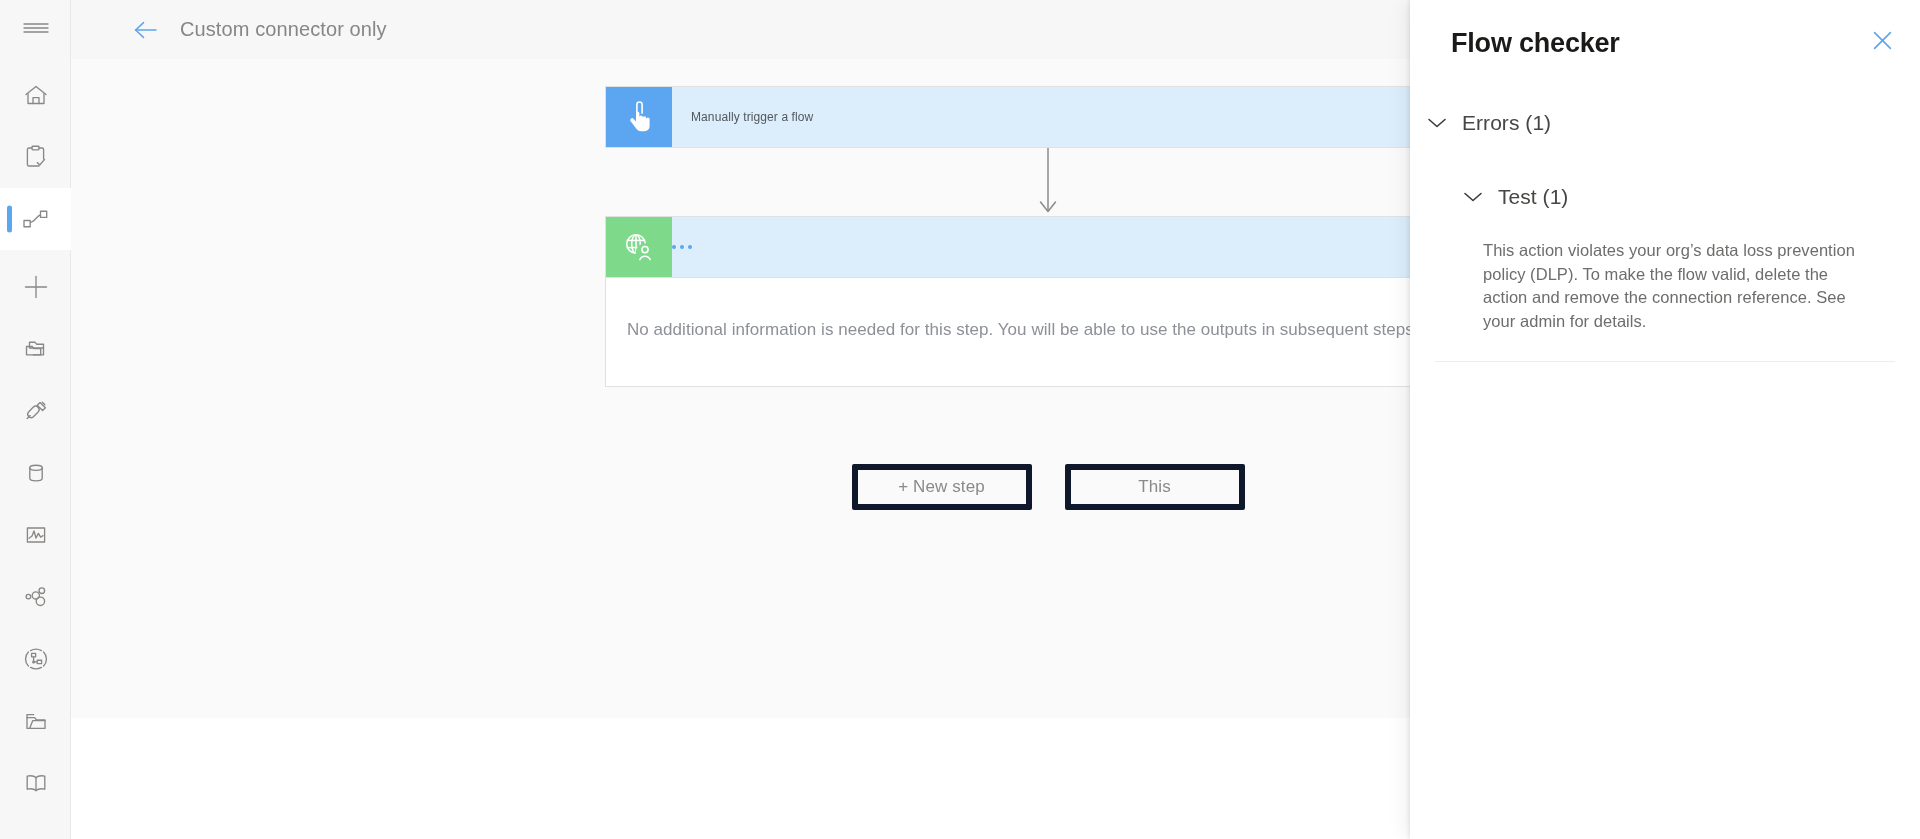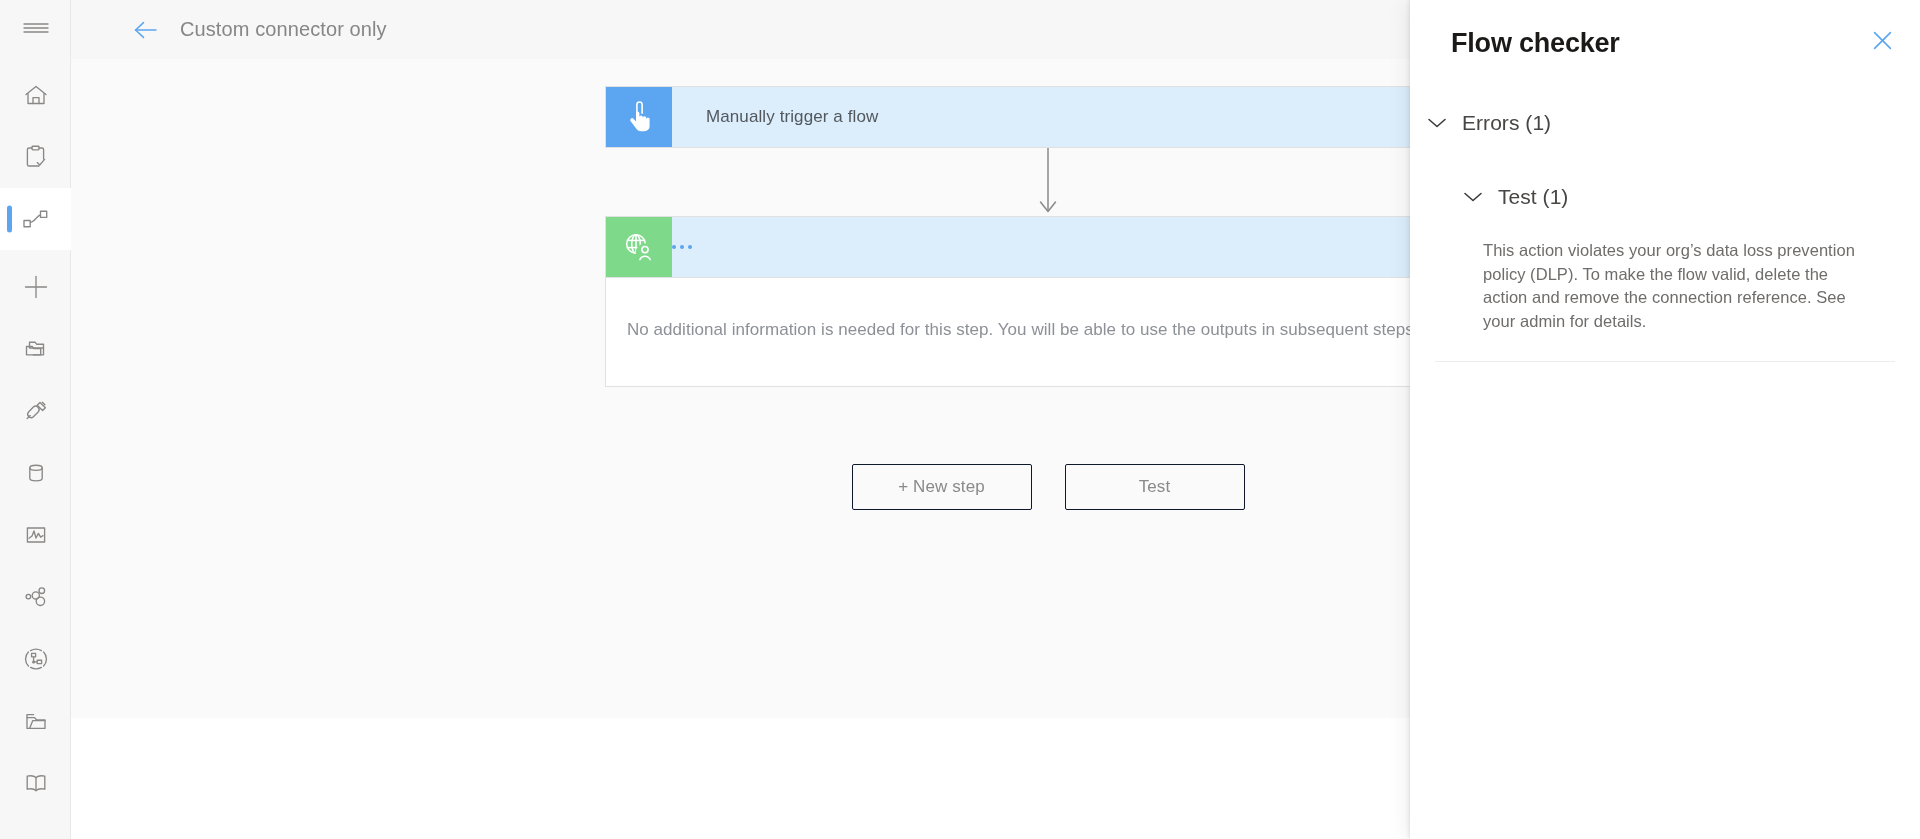--- a/index.html
+++ b/index.html
@@ -148,22 +148,22 @@
     justify-content: center;
   }
   .card-icon.blue { background: #5ca5f0; }
   .card-icon.green { background: #7ed98a; }
   .card-icon svg { display: block; }
 
   .card-label {
     flex: 1 1 auto;
     display: flex;
     align-items: center;
-    padding-left: 34px;
-    font-size: 17px;
+    padding-left: 19px;
+    font-size: 12px;
     color: #52585e;
     letter-spacing: .1px;
   }
 
   .card-ellipsis {
     flex: 0 0 auto;
     display: flex;
     align-items: center;
     gap: 4px;
     padding-right: 18px;
@@ -208,21 +208,21 @@
     top: 405px;
     width: 886px;
     display: flex;
     justify-content: center;
     gap: 33px;
   }
   .btn {
     width: 180px;
     height: 46px;
     background: #fafafa;
-    border: 1px solid #0f172a;
+    border: 6px solid #0f172a;
     border-radius: 2px;
     color: #8a8a8a;
     font-size: 17px;
     font-family: "Liberation Sans", sans-serif;
     letter-spacing: .1px;
     cursor: pointer;
     display: flex;
     align-items: center;
     justify-content: center;
   }
@@ -570,21 +570,21 @@
             </span>
           </div>
         </div>
 
         <div class="card-body">No additional information is needed for this step. You will be able to use the outputs in subsequent steps.</div>
 
       </div>
 
       <div class="actions">
         <button class="btn">+ New step</button>
-        <button class="btn">Test</button>
+        <button class="btn">This</button>
       </div>
 
       <div class="canvas-fade"></div>
     </div>
   </div>
 
   <div class="panel">
 
     <div class="panel-head">
       <div class="panel-title">Flow checker</div>

